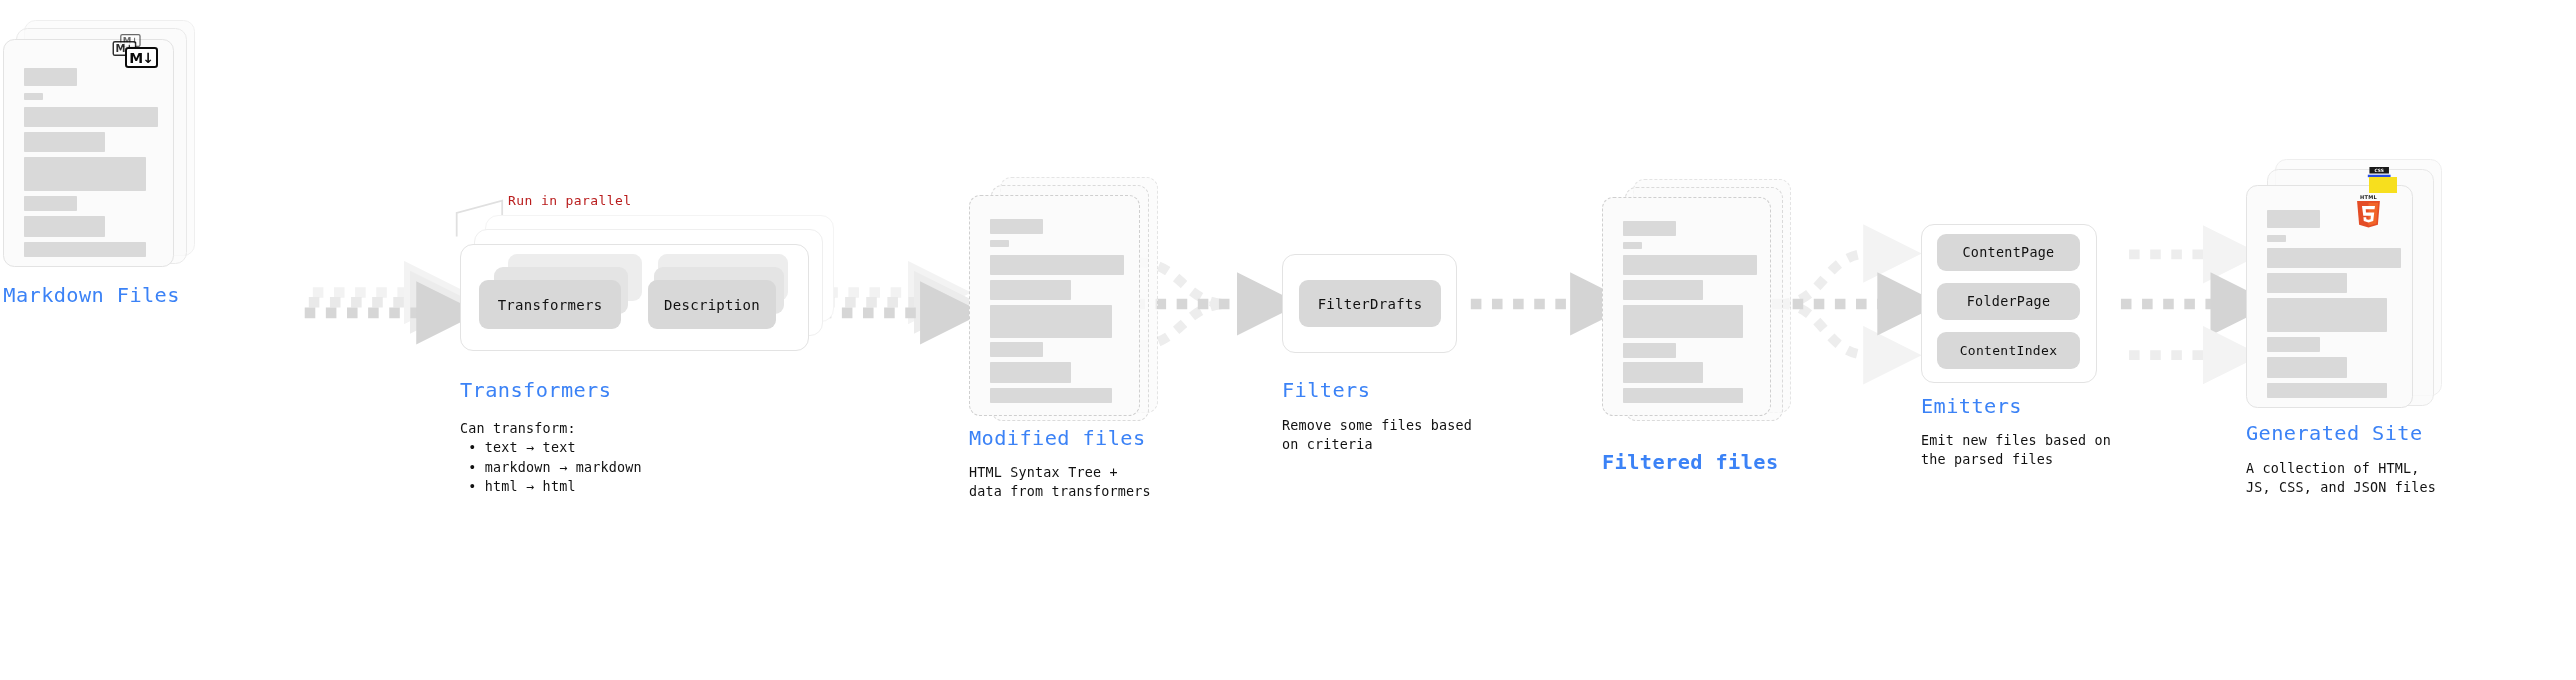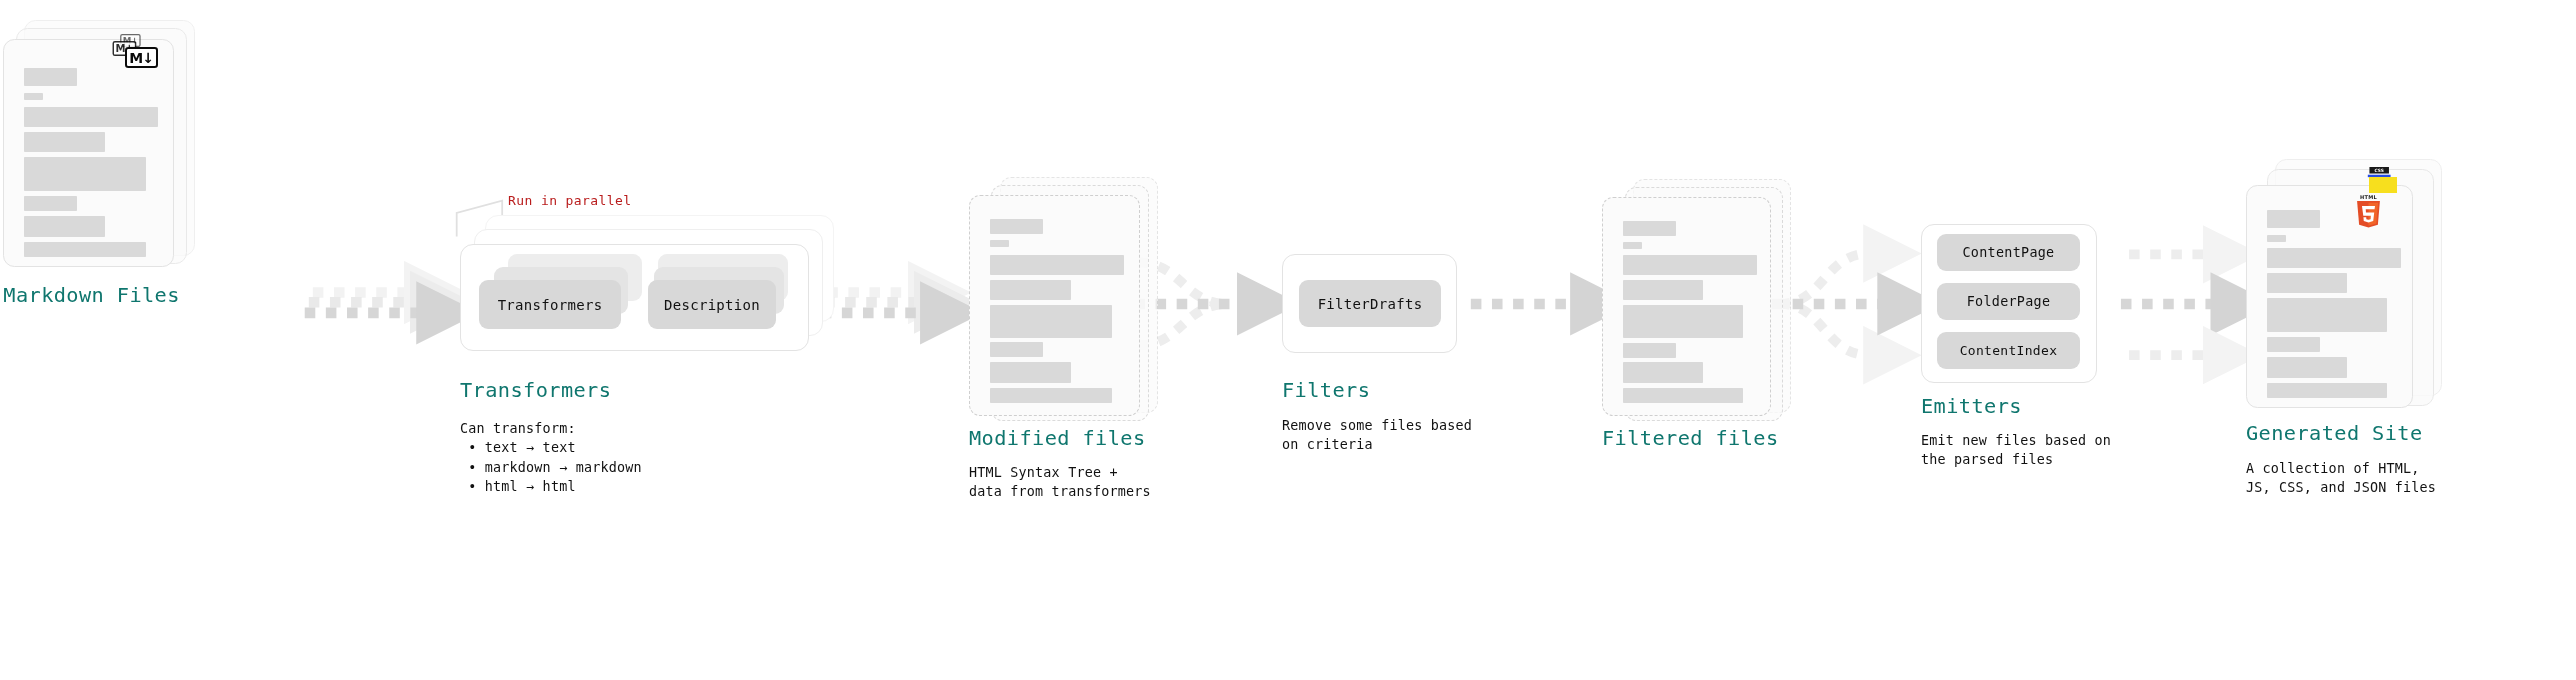--- a/index.html
+++ b/index.html
@@ -36,21 +36,21 @@
              border:1.6px solid #e3e3e3;border-radius:13px;}
   .group-box.g2{border-color:#efefef;}
   .group-box.g3{border-color:#f4f4f4;}
   .chip{position:absolute;box-sizing:border-box;background:#d8d8d8;
         border-radius:9px;display:flex;align-items:center;justify-content:center;
         color:#111;font-size:14px;letter-spacing:0.3px;white-space:nowrap;}
   .chip.f2{background:#e4e4e4;}
   .chip.f3{background:#ededed;}
 
   
-  .title{position:absolute;font-size:20.3px;color:#0f766e;letter-spacing:0.4px;
+  .title{position:absolute;font-size:20.3px;color:#3b82f6;letter-spacing:0.4px;
          white-space:nowrap;}
   .sub{position:absolute;font-size:13.4px;color:#111;line-height:1.45;
        white-space:pre;letter-spacing:0.2px;}
   .parallel-lbl{position:absolute;font-size:13px;color:#b91c1c;letter-spacing:0.4px;
        white-space:nowrap;}
 
   
   #ovl{position:absolute;left:0;top:0;width:2576px;height:681px;pointer-events:none;}
 </style>
 </head>
@@ -211,21 +211,21 @@
     <div class="doc-card dashed abs" style="left:1602px;top:197px;width:169px;height:219px;">
       <div class="skel" style="left:19.5px;top:23px;width:53px;height:14.6px;"></div>
       <div class="skel" style="left:19.5px;top:44px;width:19.5px;height:6.5px;"></div>
       <div class="skel" style="left:19.5px;top:57px;width:134px;height:20.3px;"></div>
       <div class="skel" style="left:19.5px;top:82px;width:80px;height:20.3px;"></div>
       <div class="skel" style="left:19.5px;top:107px;width:120px;height:32.5px;"></div>
       <div class="skel" style="left:19.5px;top:145px;width:53px;height:14.6px;"></div>
       <div class="skel" style="left:19.5px;top:164px;width:80px;height:21px;"></div>
       <div class="skel" style="left:19.5px;top:190px;width:120px;height:14.6px;"></div>
     </div>
-    <div class="title" style="left:1602px;top:426px;">Filtered files</div>
+    <div class="title" style="left:1602px;top:450px;font-weight:bold;">Filtered files</div>
   </div>
 
   <div>
     <div class="group-box" style="left:1921px;top:224px;width:176px;height:159px;"></div>
     <div class="chip" style="left:1937px;top:234px;width:143px;height:37px;font-size:13.4px;">
       <span>ContentPage</span>
     </div>
     <div class="chip" style="left:1937px;top:283px;width:143px;height:37px;font-size:13.4px;">
       <span>FolderPage</span>
     </div>

